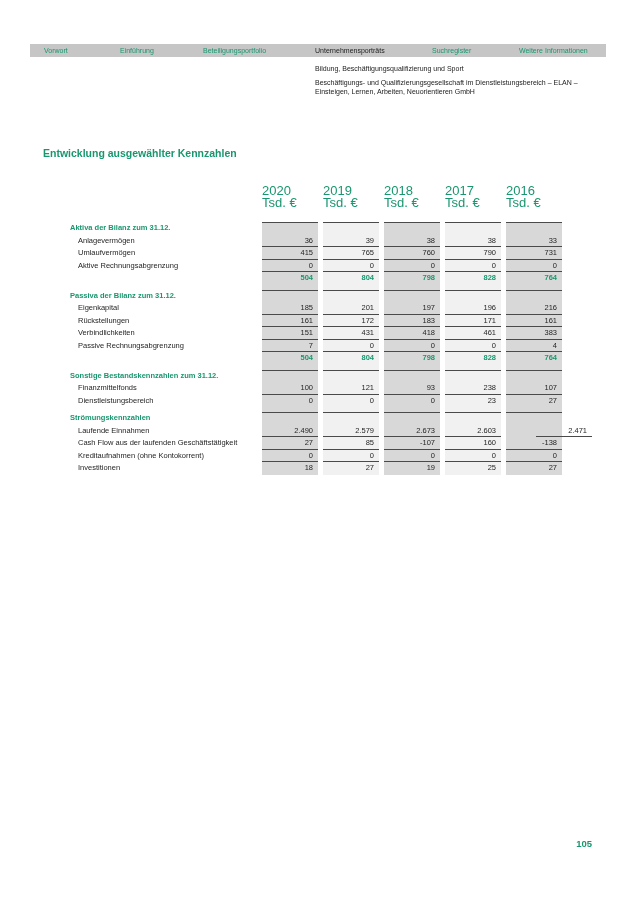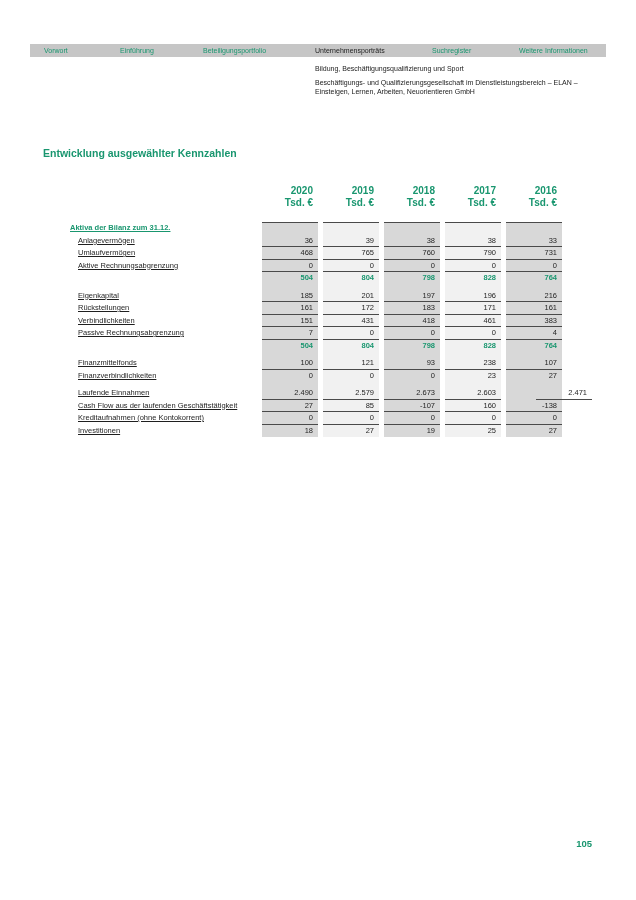--- a/index.html
+++ b/index.html
@@ -31,30 +31,30 @@
   }
   .bc-cat{margin-bottom:5px;}
   .title{
     position:absolute;left:43px;top:147px;margin:0;
     font-size:10.5px;font-weight:bold;color:var(--accent);
   }
   .ktable{position:absolute;left:65px;top:185px;width:497px;}
   .col-headers{position:relative;height:24px;margin-bottom:13px;}
   .col-h{
     position:absolute;top:0;width:56px;box-sizing:border-box;
-    text-align:right;padding-right:5px;
-    font-size:10px;font-weight:bold;color:var(--accent);line-height:12px;
+    padding-right:5px;
+    font-size:13px;font-weight:normal;color:var(--accent);line-height:12px;
   }
   .tbody{position:relative;}
   .stripe{position:absolute;top:0;bottom:0;width:56px;}
   .trow{position:relative;height:12.5px;}
   .trow.spacer{height:5px;}
   .trow .rlabel{
     position:absolute;left:13px;top:0;line-height:12.5px;
-    font-size:7.5px;white-space:nowrap;color:var(--text);text-decoration:underline;
+    font-size:7.5px;white-space:nowrap;color:var(--text);
   }
   .trow.section .rlabel{left:5px;color:var(--accent);font-weight:bold;}
   .cell{
     position:absolute;top:0;height:12.5px;width:56px;box-sizing:border-box;
     text-align:right;padding-right:5px;font-size:7.5px;line-height:12.5px;
   }
   .trow.section .cell{border-top:1px solid var(--rule);}
   .cell.rule{border-bottom:1px solid var(--rule);}
   .trow.sum .cell{color:var(--accent);font-weight:bold;}
   .page-num{
@@ -122,21 +122,21 @@
       <div class="trow data">
         <div class="rlabel">Anlagevermögen</div>
         <div class="cell rule" style="left: 197px;">36</div>
         <div class="cell rule" style="left: 258px;">39</div>
         <div class="cell rule" style="left: 319px;">38</div>
         <div class="cell rule" style="left: 380px;">38</div>
         <div class="cell rule" style="left: 441px;">33</div>
       </div>
       <div class="trow data">
         <div class="rlabel">Umlaufvermögen</div>
-        <div class="cell rule" style="left: 197px;">468</div>
+        <div class="cell rule" style="left: 197px;">415</div>
         <div class="cell rule" style="left: 258px;">765</div>
         <div class="cell rule" style="left: 319px;">760</div>
         <div class="cell rule" style="left: 380px;">790</div>
         <div class="cell rule" style="left: 441px;">731</div>
       </div>
       <div class="trow data">
         <div class="rlabel">Aktive Rechnungsabgrenzung</div>
         <div class="cell rule" style="left: 197px;">0</div>
         <div class="cell rule" style="left: 258px;">0</div>
         <div class="cell rule" style="left: 319px;">0</div>
@@ -144,20 +144,28 @@
         <div class="cell rule" style="left: 441px;">0</div>
       </div>
       <div class="trow sum">
         <div class="cell" style="left: 197px;">504</div>
         <div class="cell" style="left: 258px;">804</div>
         <div class="cell" style="left: 319px;">798</div>
         <div class="cell" style="left: 380px;">828</div>
         <div class="cell" style="left: 441px;">764</div>
       </div>
       <div class="trow spacer"></div>
+      <div class="trow section">
+        <div class="rlabel">Passiva der Bilanz zum 31.12.</div>
+        <div class="cell" style="left: 197px;"></div>
+        <div class="cell" style="left: 258px;"></div>
+        <div class="cell" style="left: 319px;"></div>
+        <div class="cell" style="left: 380px;"></div>
+        <div class="cell" style="left: 441px;"></div>
+      </div>
       <div class="trow data">
         <div class="rlabel">Eigenkapital</div>
         <div class="cell rule" style="left: 197px;">185</div>
         <div class="cell rule" style="left: 258px;">201</div>
         <div class="cell rule" style="left: 319px;">197</div>
         <div class="cell rule" style="left: 380px;">196</div>
         <div class="cell rule" style="left: 441px;">216</div>
       </div>
       <div class="trow data">
         <div class="rlabel">Rückstellungen</div>
@@ -184,37 +192,53 @@
         <div class="cell rule" style="left: 441px;">4</div>
       </div>
       <div class="trow sum">
         <div class="cell" style="left: 197px;">504</div>
         <div class="cell" style="left: 258px;">804</div>
         <div class="cell" style="left: 319px;">798</div>
         <div class="cell" style="left: 380px;">828</div>
         <div class="cell" style="left: 441px;">764</div>
       </div>
       <div class="trow spacer"></div>
+      <div class="trow section">
+        <div class="rlabel">Sonstige Bestandskennzahlen zum 31.12.</div>
+        <div class="cell" style="left: 197px;"></div>
+        <div class="cell" style="left: 258px;"></div>
+        <div class="cell" style="left: 319px;"></div>
+        <div class="cell" style="left: 380px;"></div>
+        <div class="cell" style="left: 441px;"></div>
+      </div>
       <div class="trow data">
         <div class="rlabel">Finanzmittelfonds</div>
         <div class="cell rule" style="left: 197px;">100</div>
         <div class="cell rule" style="left: 258px;">121</div>
         <div class="cell rule" style="left: 319px;">93</div>
         <div class="cell rule" style="left: 380px;">238</div>
         <div class="cell rule" style="left: 441px;">107</div>
       </div>
       <div class="trow data">
-        <div class="rlabel">Finanzverbindlichkeiten</div>
+        <div class="rlabel">Dienstleistungsbereich</div>
         <div class="cell" style="left: 197px;">0</div>
         <div class="cell" style="left: 258px;">0</div>
         <div class="cell" style="left: 319px;">0</div>
         <div class="cell" style="left: 380px; padding-left: 17px;">23</div>
         <div class="cell" style="left: 441px;">27</div>
       </div>
       <div class="trow spacer"></div>
+      <div class="trow section">
+        <div class="rlabel">Strömungskennzahlen</div>
+        <div class="cell" style="left: 197px;"></div>
+        <div class="cell" style="left: 258px;"></div>
+        <div class="cell" style="left: 319px;"></div>
+        <div class="cell" style="left: 380px;"></div>
+        <div class="cell" style="left: 441px;"></div>
+      </div>
       <div class="trow data">
         <div class="rlabel">Laufende Einnahmen</div>
         <div class="cell rule" style="left: 197px;">2.490</div>
         <div class="cell rule" style="left: 258px;">2.579</div>
         <div class="cell rule" style="left: 319px;">2.673</div>
         <div class="cell rule" style="left: 380px;">2.603</div>
         <div class="cell rule" style="left: 441px; margin-left: 30px;">2.471</div>
       </div>
       <div class="trow data">
         <div class="rlabel">Cash Flow aus der laufenden Geschäftstätigkeit</div>

